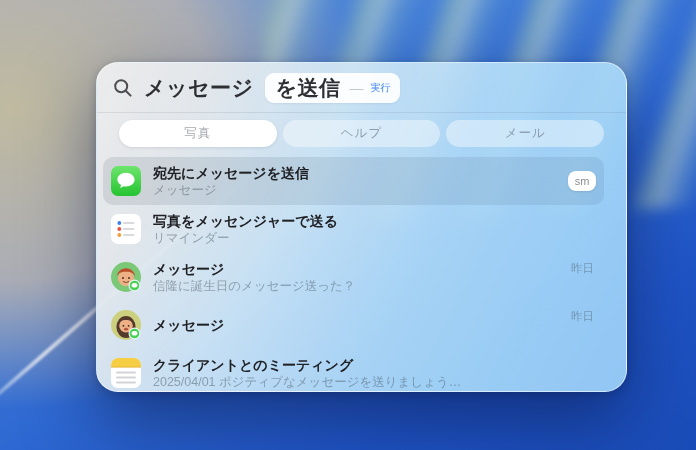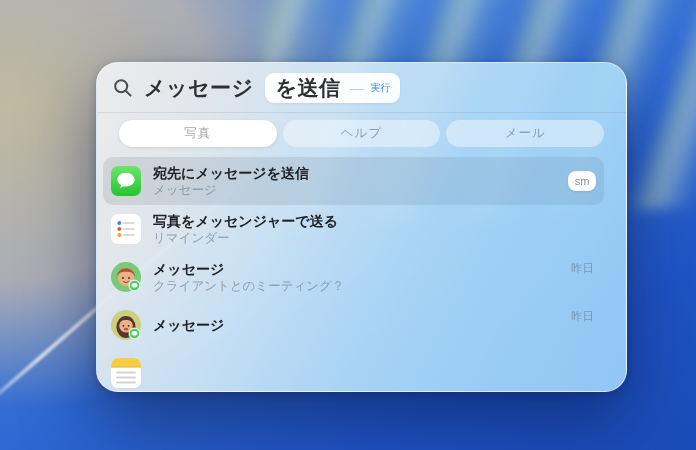--- a/index.html
+++ b/index.html
@@ -167,21 +167,21 @@
             <path d="M15 6.2c-5.2 0-8.8 3.6-9.2 8.4 1.6-3.2 3.4-4.8 9.2-4.8s7.6 1.6 9.2 4.8C23.8 9.8 20.2 6.2 15 6.2z" fill="#bb4f2c"></path>
             <circle cx="12" cy="16" r="1" fill="#4a3226"></circle>
               <circle cx="18" cy="16" r="1" fill="#4a3226"></circle>
             <path d="M12.5 19.5q2.5 2 5 0" stroke="#8a5a3a" stroke-width="1.1" fill="none" stroke-linecap="round"></path>
             <circle cx="23.5" cy="23.5" r="5.4" fill="#49d153" stroke="#e9f5fd" stroke-width="1.2"></circle>
             <ellipse cx="23.5" cy="23.2" rx="2.9" ry="2.3" fill="#ffffff"></ellipse>
           </svg>
         </div>
         <div class="texts">
           <div class="title">メッセージ</div>
-          <div class="subtitle">クライアントとのミーティング？</div>
+          <div class="subtitle">信隆に誕生日のメッセージ送った？</div>
         </div>
         <div class="meta">昨日</div>
       </div>
 
       <div class="row">
         <div class="icon-wrap">
           <svg width="30" height="30" viewBox="0 0 30 30">
             <circle cx="15" cy="15" r="15" fill="#ccd07e"></circle>
             <ellipse cx="15" cy="17" rx="9.6" ry="11" fill="#55392b"></ellipse>
             <circle cx="15" cy="15.8" r="6.8" fill="#eeb186"></circle>
@@ -203,17 +203,21 @@
         <div class="icon-wrap">
           <svg width="30" height="30" viewBox="0 0 30 30">
             <rect width="30" height="30" rx="7" fill="#ffffff"></rect>
             <path d="M0 7a7 7 0 0 1 7-7h16a7 7 0 0 1 7 7v2H0z" fill="#f6ce43"></path>
             <rect x="0" y="8.6" width="30" height="1" fill="#e7b93a"></rect>
             <rect x="5" y="13.5" width="20" height="2" rx="1" fill="#d4d4d8"></rect>
             <rect x="5" y="18.5" width="20" height="2" rx="1" fill="#d4d4d8"></rect>
             <rect x="5" y="23.5" width="20" height="2" rx="1" fill="#d4d4d8"></rect>
           </svg>
         </div>
+        <div class="texts">
+          <div class="title">クライアントとのミーティング</div>
+          <div class="subtitle">2025/04/01 ポジティブなメッセージを送りましょう…</div>
+        </div>
       </div>
 
     </div>
   </div>
 </div>
 
 </body></html>

